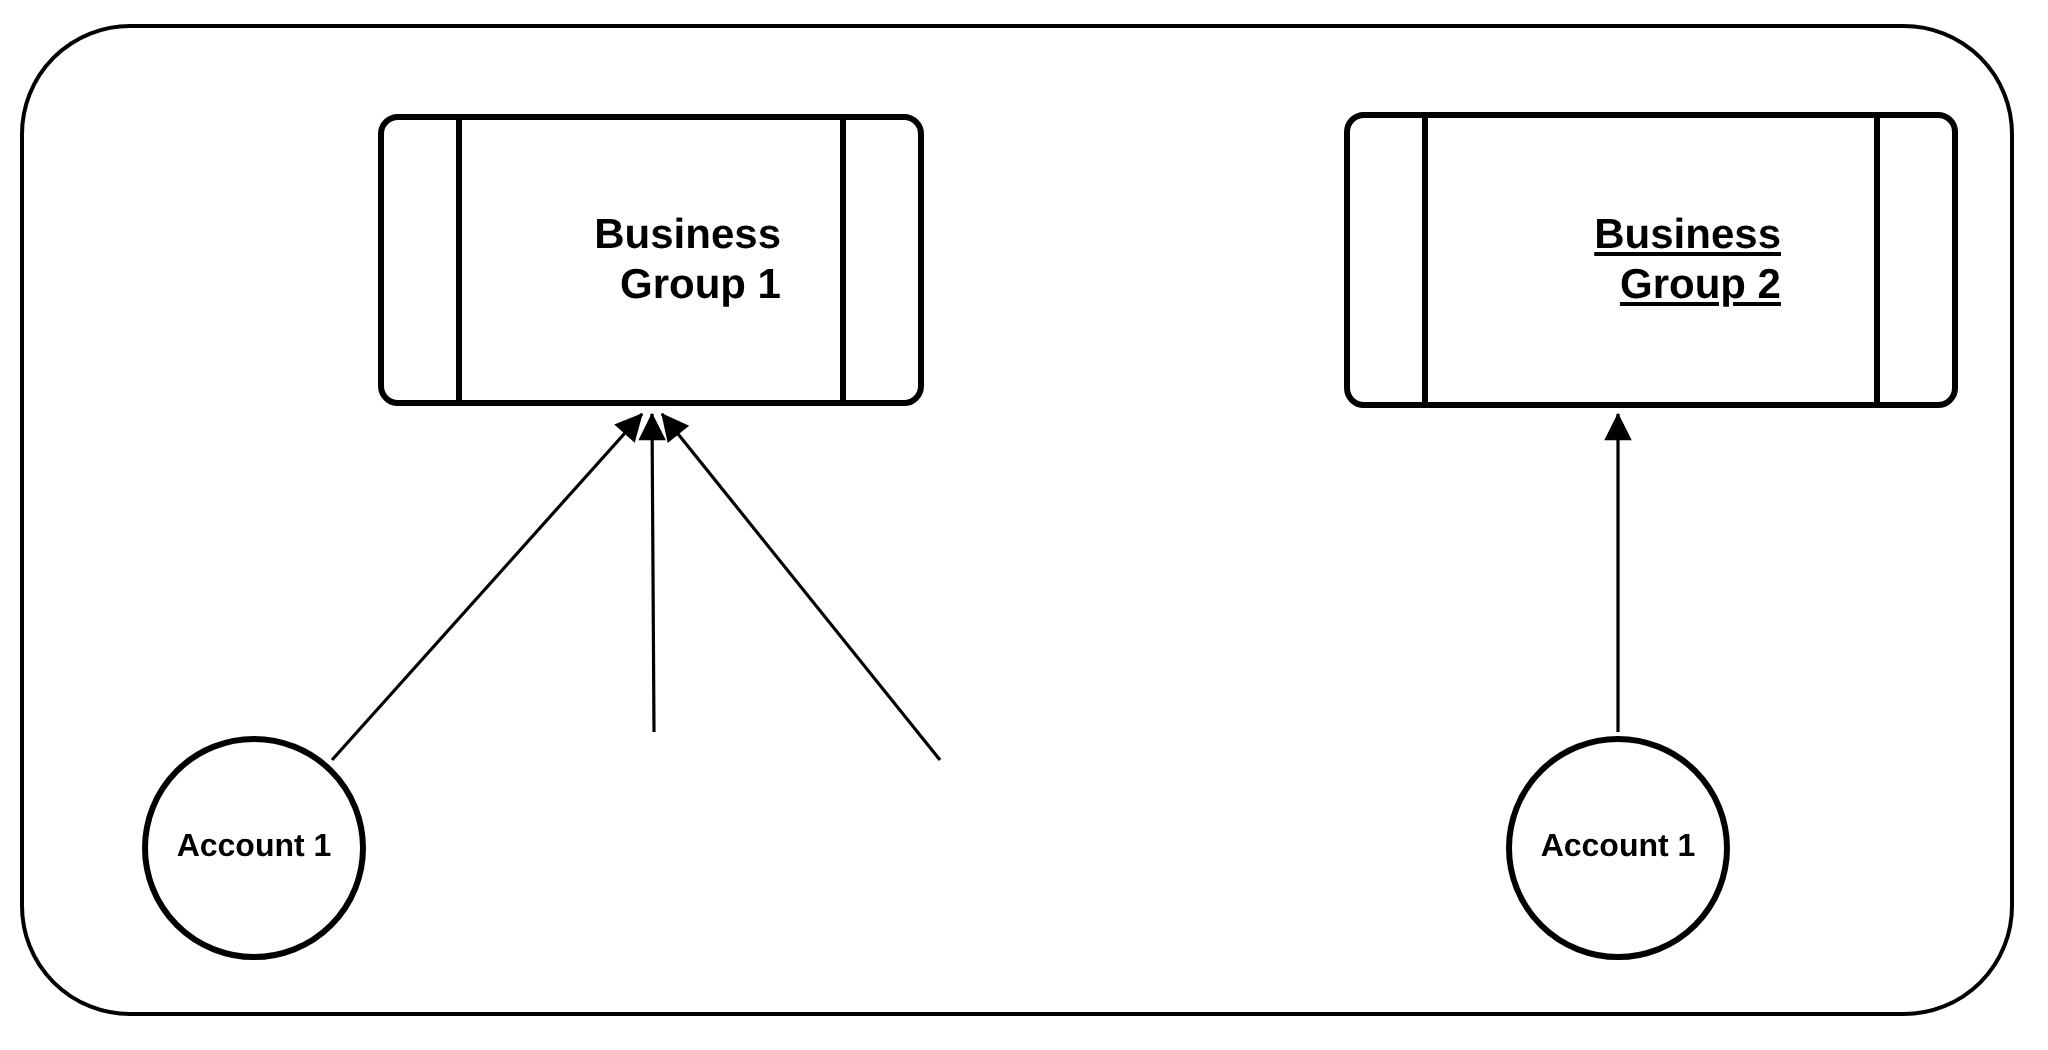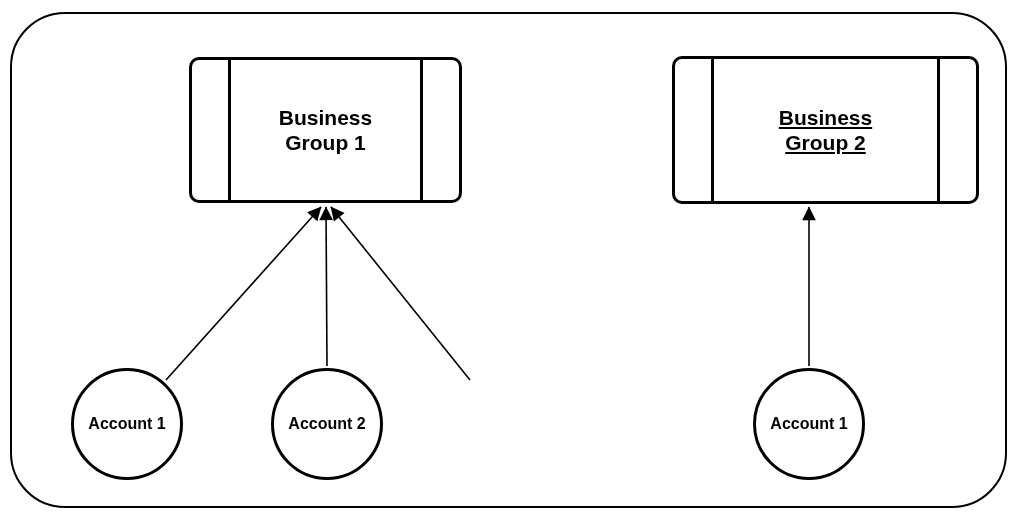--- a/index.html
+++ b/index.html
@@ -54,21 +54,21 @@
     position: absolute;
     top: 0;
     bottom: 0;
     width: 3px;
     background: #000000;
   }
   .group-box .vline.vl { left: 36px; }
   .group-box .vline.vr { right: 36px; }
   .glabel {
     width: 130px;
-    text-align: center;
+    text-align: right;
     font-weight: bold;
     font-size: 21px;
     line-height: 25px;
     color: #000000;
   }
   
   .circle {
     position: absolute;
     width: 112px;
     height: 112px;
@@ -117,22 +117,19 @@
   <div class="group-box" style="left:672px; top:56px; width:307px; height:148px;text-decoration:underline;">
     <span class="vline vl"></span>
     <span class="vline vr"></span>
     <div class="glabel">Business Group 2</div>
   </div>
 
   <div class="circle" style="left:71px; top:368px;">
     <div class="clabel">Account 1</div>
   </div>
 
-  <div class="circle" style="left:271px; top:368px;">
-    <div class="clabel">Account 2</div>
-  </div>
 
 
   <div class="circle" style="left:753px; top:368px;">
     <div class="clabel">Account 1</div>
   </div>
 
 </div>
 
 </body></html>

